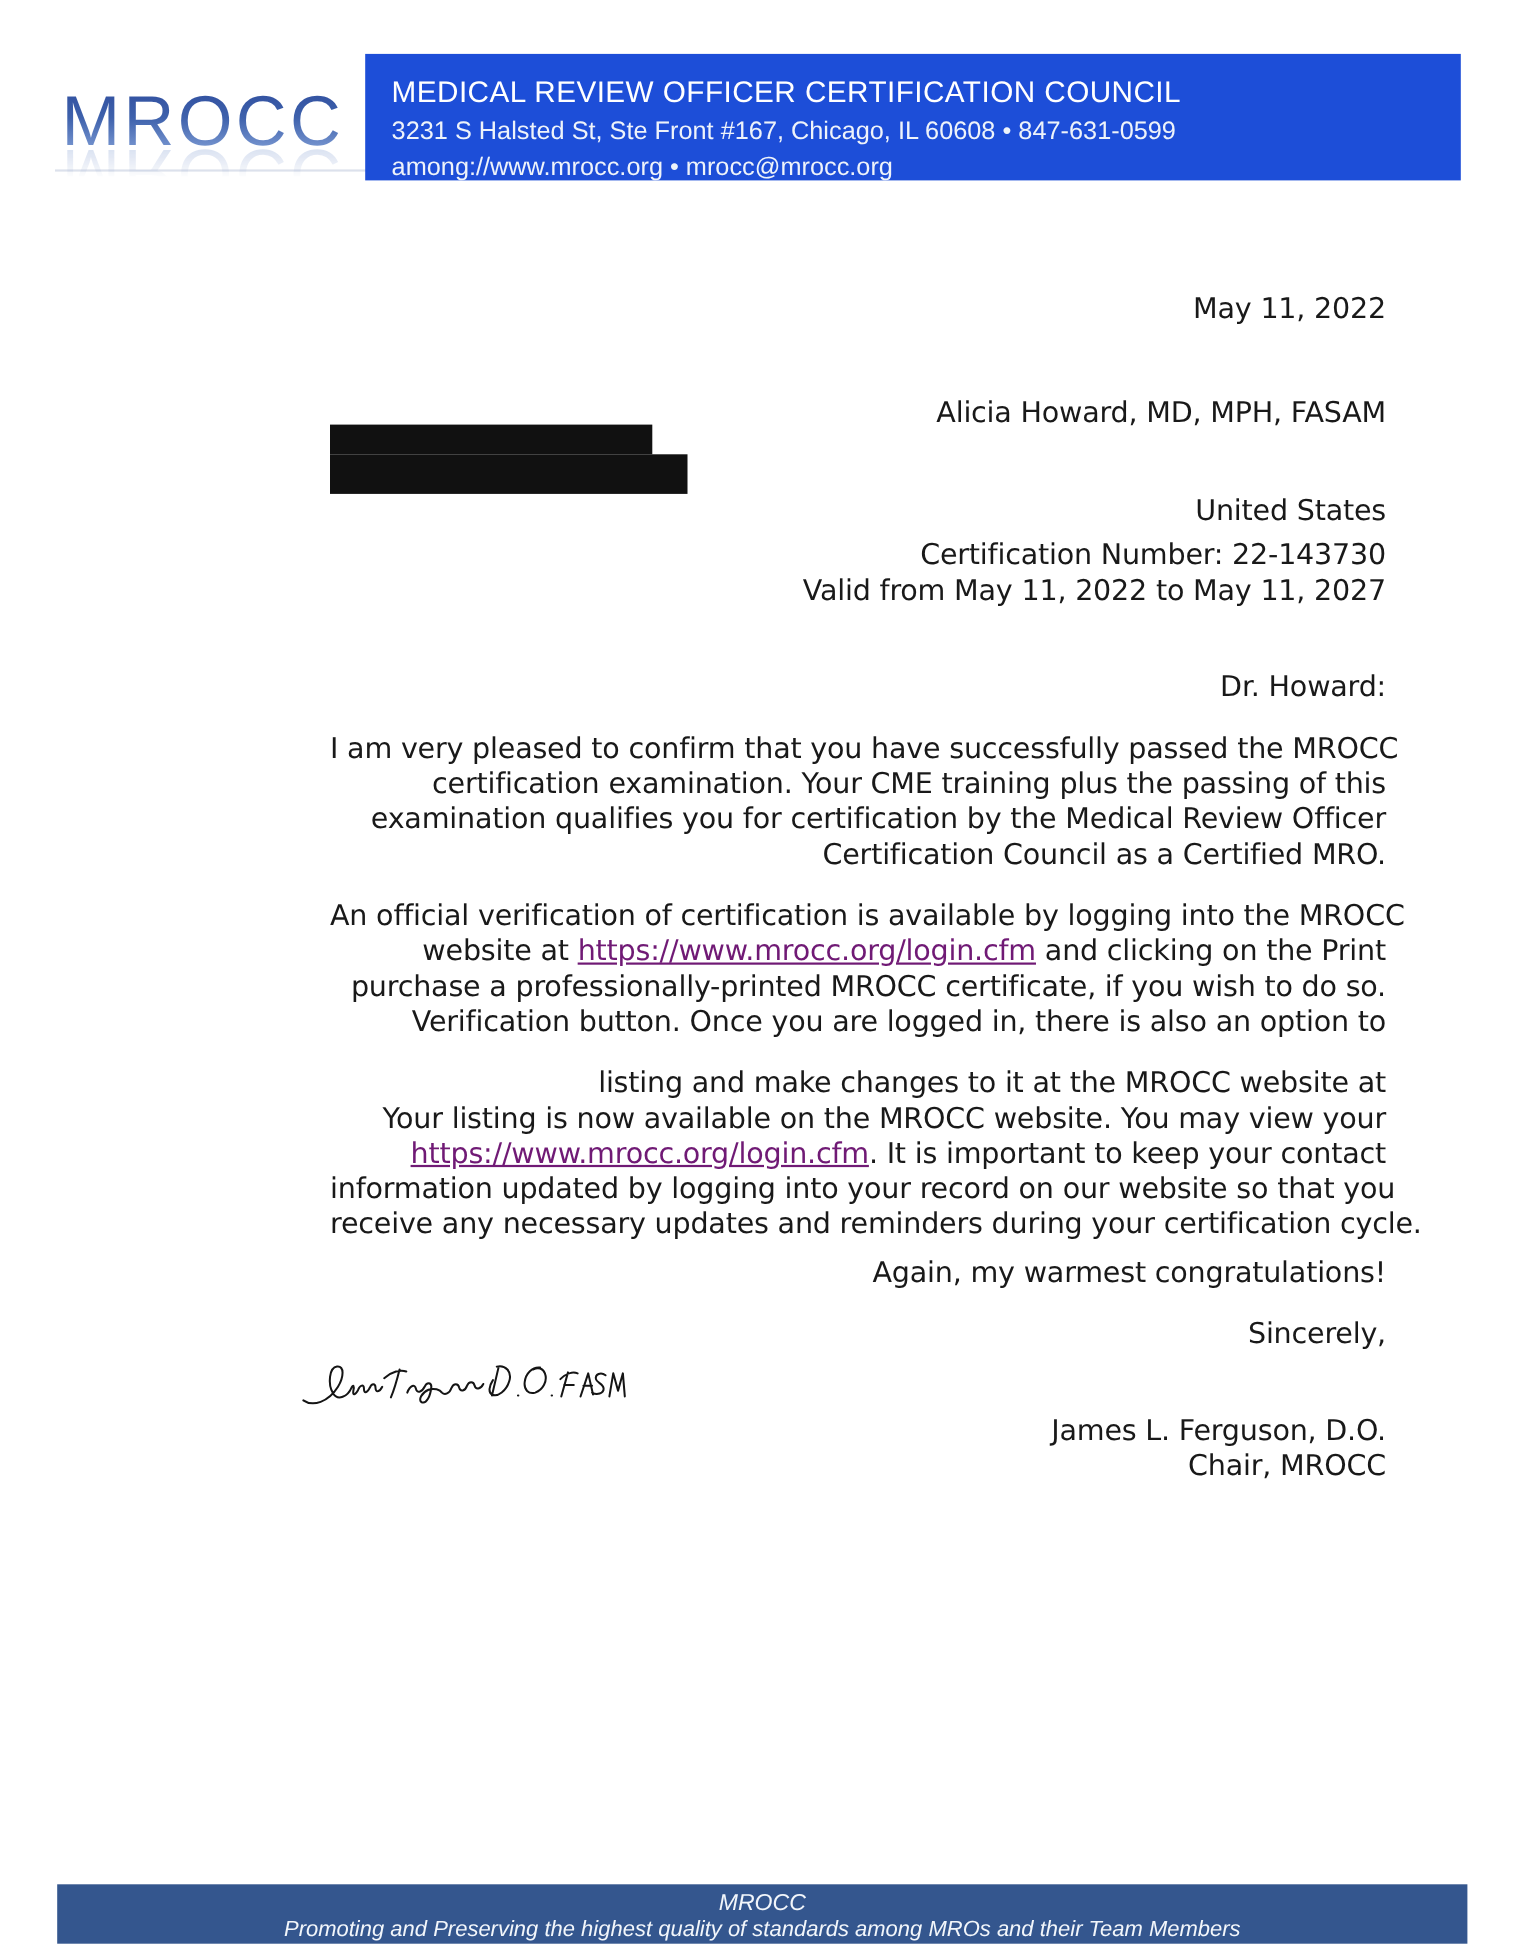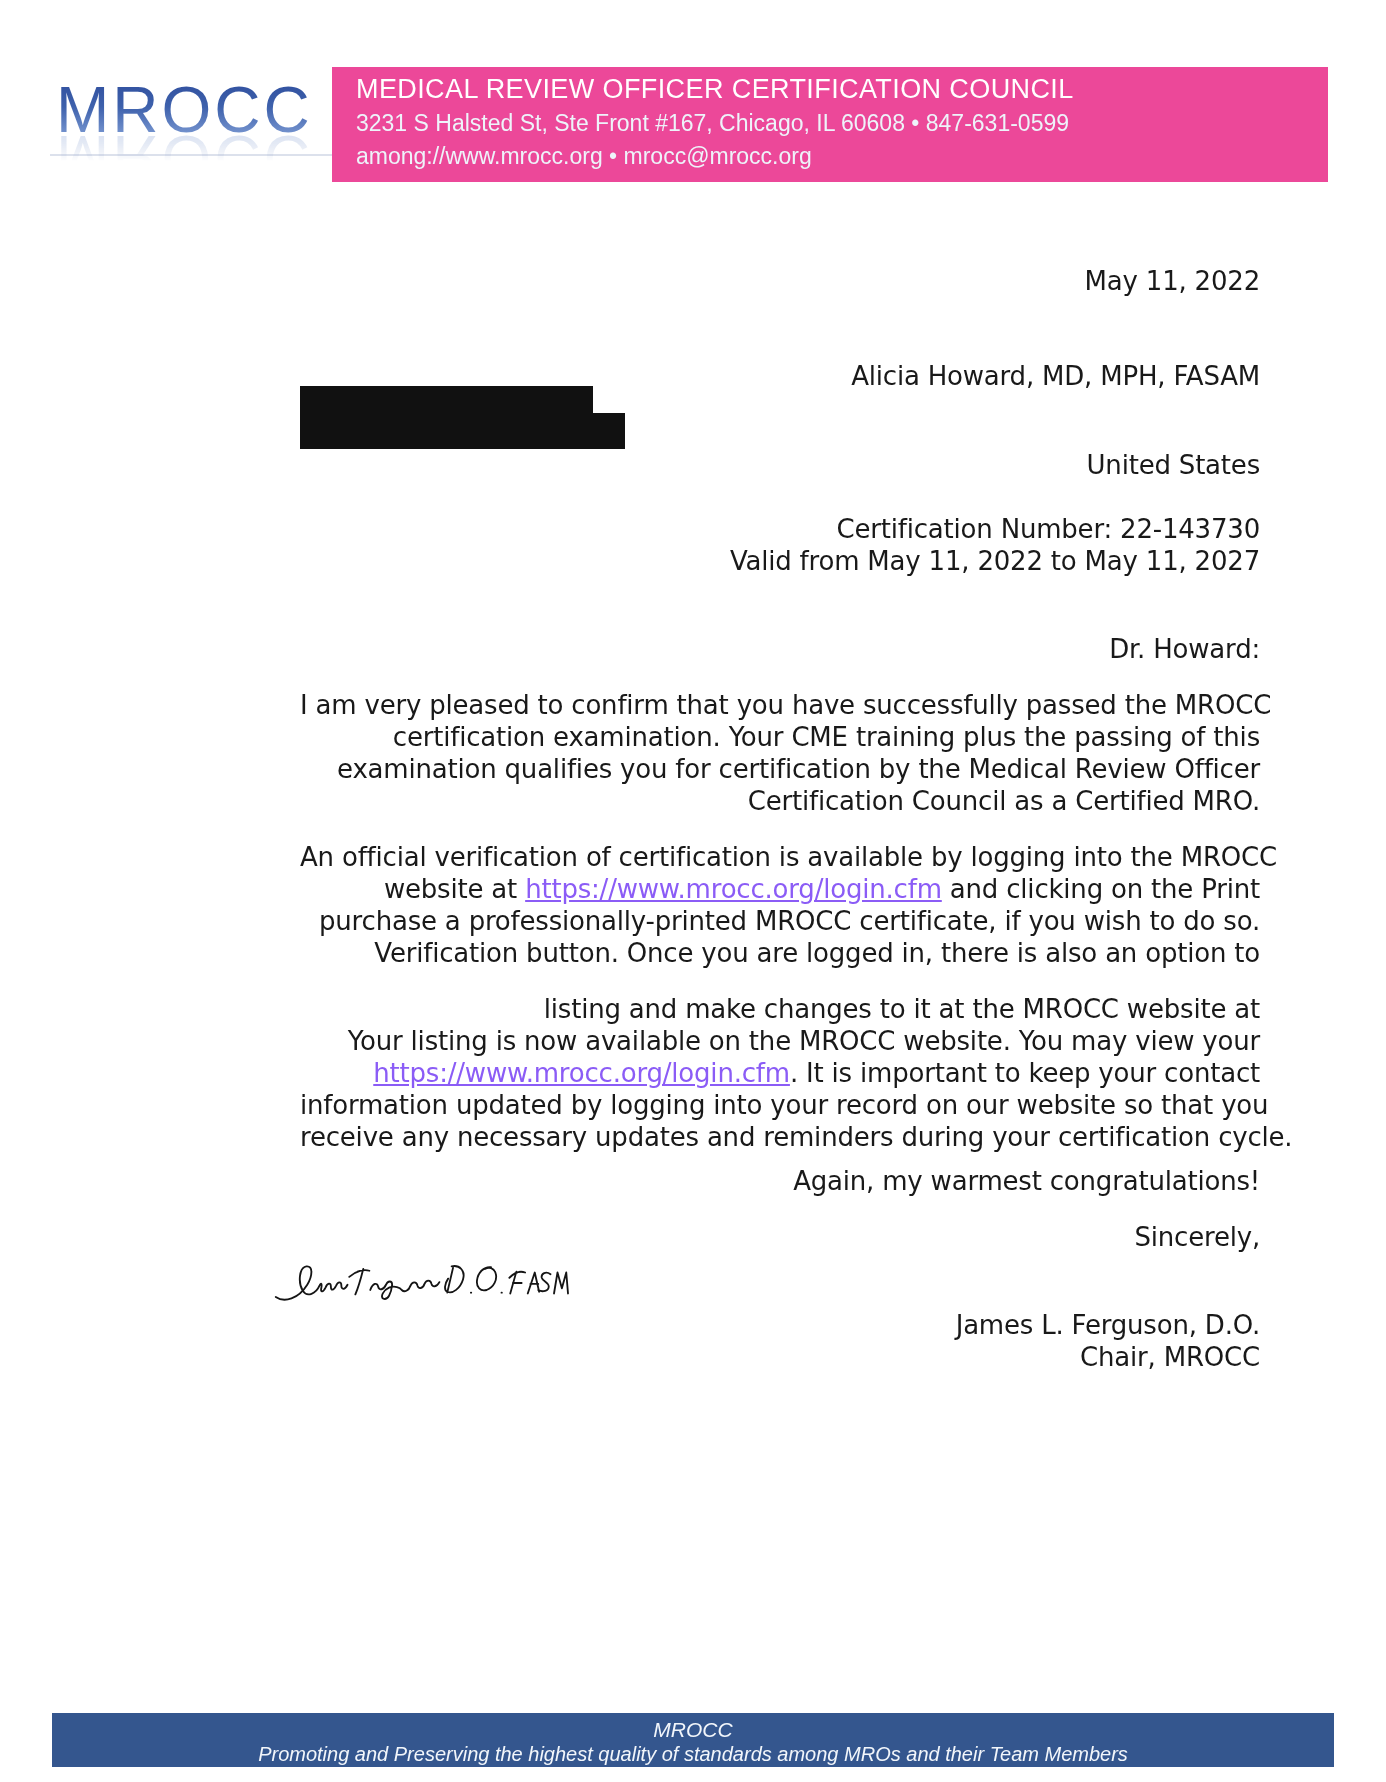--- a/index.html
+++ b/index.html
@@ -22,40 +22,40 @@
     letter-spacing:3px;white-space:nowrap;
     background:linear-gradient(180deg,#31509f 5%,#3e61ac 45%,#7e9cd4 95%);
     -webkit-background-clip:text;background-clip:text;color:transparent;
     transform:scaleY(-1);margin-top:-16px;opacity:.45;
     -webkit-mask-image:linear-gradient(to top,rgba(0,0,0,.65) 8%,rgba(0,0,0,0) 55%);
     mask-image:linear-gradient(to top,rgba(0,0,0,.65) 8%,rgba(0,0,0,0) 55%);
   }
   .logo-floor{position:absolute;left:-6px;top:76px;width:292px;height:2px;background:#dce1ec;}
 
   .banner{
-    position:absolute;left:332px;top:67px;width:996px;height:115px;background:#ec4899;
-    box-sizing:border-box;padding:5px 0 0 24px;color:#ffffff;
+    position:absolute;left:332px;top:49px;width:996px;height:115px;background:#1d4ed8;
+    box-sizing:border-box;padding:18px 0 0 24px;color:#ffffff;
     font-family:"Liberation Sans",sans-serif;
   }
   .banner-org{font-size:27px;line-height:35px;letter-spacing:.4px;color:#ffffff;}
   .banner-address{font-size:23px;line-height:33px;color:#eef3fa;}
   .banner-contact{font-size:23px;line-height:33px;color:#eef3fa;}
 
   
   .letter{position:absolute;left:300px;top:265px;width:960px;font-size:26px;line-height:32px;letter-spacing:-0.2px;}
   .letter .line{white-space:nowrap;text-align:right;}
   .recipient-name{margin-top:63px;}
   .redact-1{margin-top:-6px;width:293px;height:27px;background:#111111;}
   .redact-2{width:325px;height:36px;background:#111111;}
-  .cert-block{margin-top:32px;}
+  .cert-block{margin-top:8px;}
   .salutation{margin-top:56px;}
   .para{margin-top:24px;}
   .congrats{margin-top:12px;}
   .closing{margin-top:24px;}
-  a.doc-link{color:#8b5cf6;text-decoration:underline;cursor:pointer;}
+  a.doc-link{color:#701a75;text-decoration:underline;cursor:pointer;}
   .signature{margin:2px 0 0 -30px;display:block;}
   .signer-name{margin-top:-2px;}
 
   
   .footer{
     position:absolute;left:52px;top:1713px;width:1282px;height:54px;background:#34568e;
     color:#f2f6fb;text-align:center;font-family:"Liberation Sans",sans-serif;
     font-style:italic;box-sizing:border-box;padding-top:5px;
   }
   .footer-abbr{font-size:21px;line-height:24px;}

